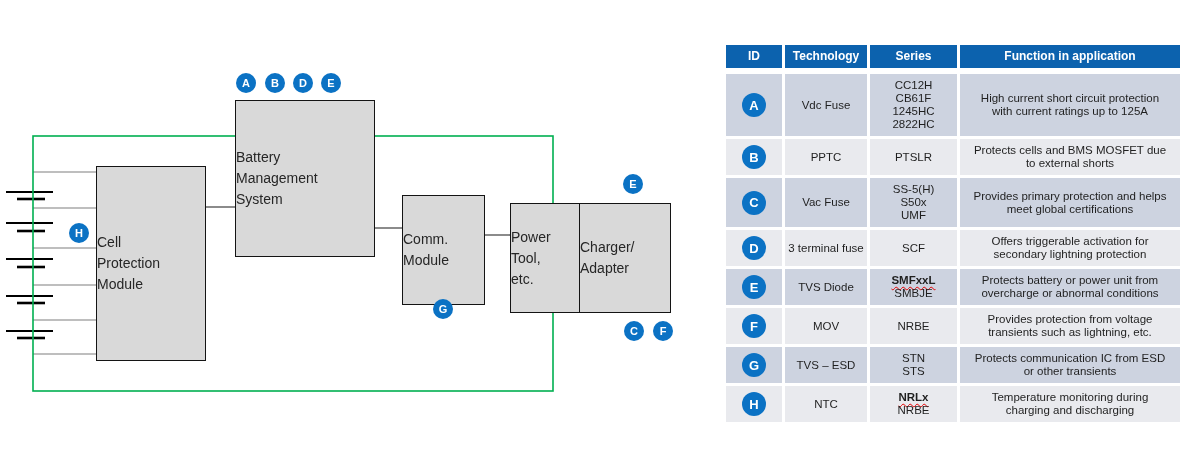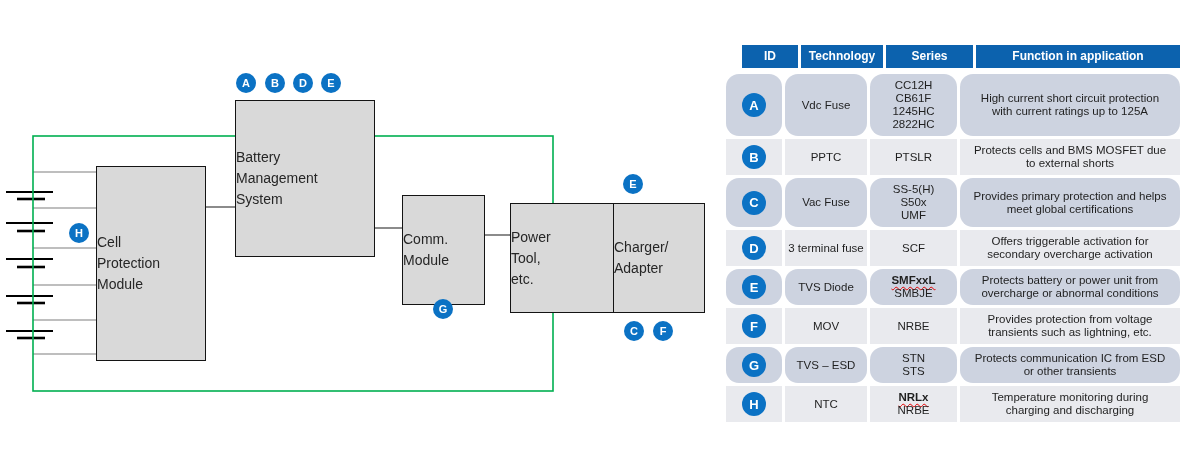--- a/index.html
+++ b/index.html
@@ -21,27 +21,27 @@
         display:flex;flex-direction:column;align-items:flex-start;justify-content:center;
         text-align:center;color:var(--node-text,#262626);font-size:14px;line-height:21px;}
   .badge{position:absolute;z-index:3;border-radius:50%;background:var(--badge-blue,#0b72c4);
          color:#fff;font-weight:bold;display:flex;align-items:center;justify-content:center;}
   .badge.sm{width:20px;height:20px;font-size:11px;}
   .badge.lg{width:24px;height:24px;font-size:13px;}
 
   
   .rtable{position:absolute;left:726px;top:45px;width:454px;z-index:2;}
   .trow{display:grid;grid-template-columns:56px 82px 87px 1fr;gap:3px;margin-bottom:3px;}
-  .trow.header{margin-bottom:6px;margin-left:16px;}
+  .trow.header{margin-bottom:6px;}
   .tcell{display:flex;flex-direction:column;align-items:center;justify-content:center;
          text-align:center;padding:5px 3px;box-sizing:border-box;
          font-size:11.5px;line-height:13px;color:var(--text-dark,#1f1f1f);}
   .trow.header .tcell{background:var(--header-blue,#0c62ae);color:#fff;font-weight:bold;
                       font-size:12px;height:23px;padding:0 2px;justify-content:center;}
-  .row-dark .tcell{background:var(--row-dark,#cdd3e0);border-radius:13px;}
+  .row-dark .tcell{background:var(--row-dark,#cdd3e0);}
   .row-light .tcell{background:var(--row-light,#e9eaee);}
   .fn-cell{padding:5px 12px;}
   .series-line{display:block;}
   .series-line.misspelled{text-decoration:underline wavy var(--squiggle-red,#e50000);
                           text-decoration-thickness:1px;text-underline-offset:2px;font-weight:bold;}
 </style>
 </head>
 <body>
 
 <div class="canvas">
@@ -92,21 +92,21 @@
       </div>
       <div class="node" style="left: 402px; top: 179px; width: 83px; height: 110px; margin-top: 16px;">
         <div class="node-line">Comm.</div>
         <div class="node-line">Module</div>
       </div>
       <div class="node" style="left: 510px; top: 203px; width: 105px; height: 110px;">
         <div class="node-line">Power</div>
         <div class="node-line">Tool,</div>
         <div class="node-line">etc.</div>
       </div>
-      <div class="node" style="left: 613px; top: 203px; width: 92px; height: 110px;">
+      <div class="node" style="left: 579px; top: 203px; width: 92px; height: 110px;">
         <div class="node-line">Charger/</div>
         <div class="node-line">Adapter</div>
       </div>
       <div class="badge sm" style="left: 236px; top: 73px;">A</div>
       <div class="badge sm" style="left: 265px; top: 73px;">B</div>
       <div class="badge sm" style="left: 293px; top: 73px;">D</div>
       <div class="badge sm" style="left: 321px; top: 73px;">E</div>
       <div class="badge sm" style="left: 69px; top: 223px;">H</div>
       <div class="badge sm" style="left: 433px; top: 299px;">G</div>
       <div class="badge sm" style="left: 623px; top: 174px;">E</div>
@@ -158,21 +158,21 @@
           <div class="tcell fn-cell">Provides primary protection and helps meet global certifications</div>
         </div>
         <div class="trow row-light">
           <div class="tcell id-cell">
             <div class="badge lg" style="position: relative;">D</div>
           </div>
           <div class="tcell">3 terminal fuse</div>
           <div class="tcell series-cell">
             <span class="series-line">SCF</span>
           </div>
-          <div class="tcell fn-cell">Offers triggerable activation for secondary overcharge activation</div>
+          <div class="tcell fn-cell">Offers triggerable activation for secondary lightning protection</div>
         </div>
         <div class="trow row-dark">
           <div class="tcell id-cell">
             <div class="badge lg" style="position: relative;">E</div>
           </div>
           <div class="tcell">TVS Diode</div>
           <div class="tcell series-cell">
             <span class="series-line misspelled">SMFxxL</span>
             <span class="series-line">SMBJE</span>
           </div>

